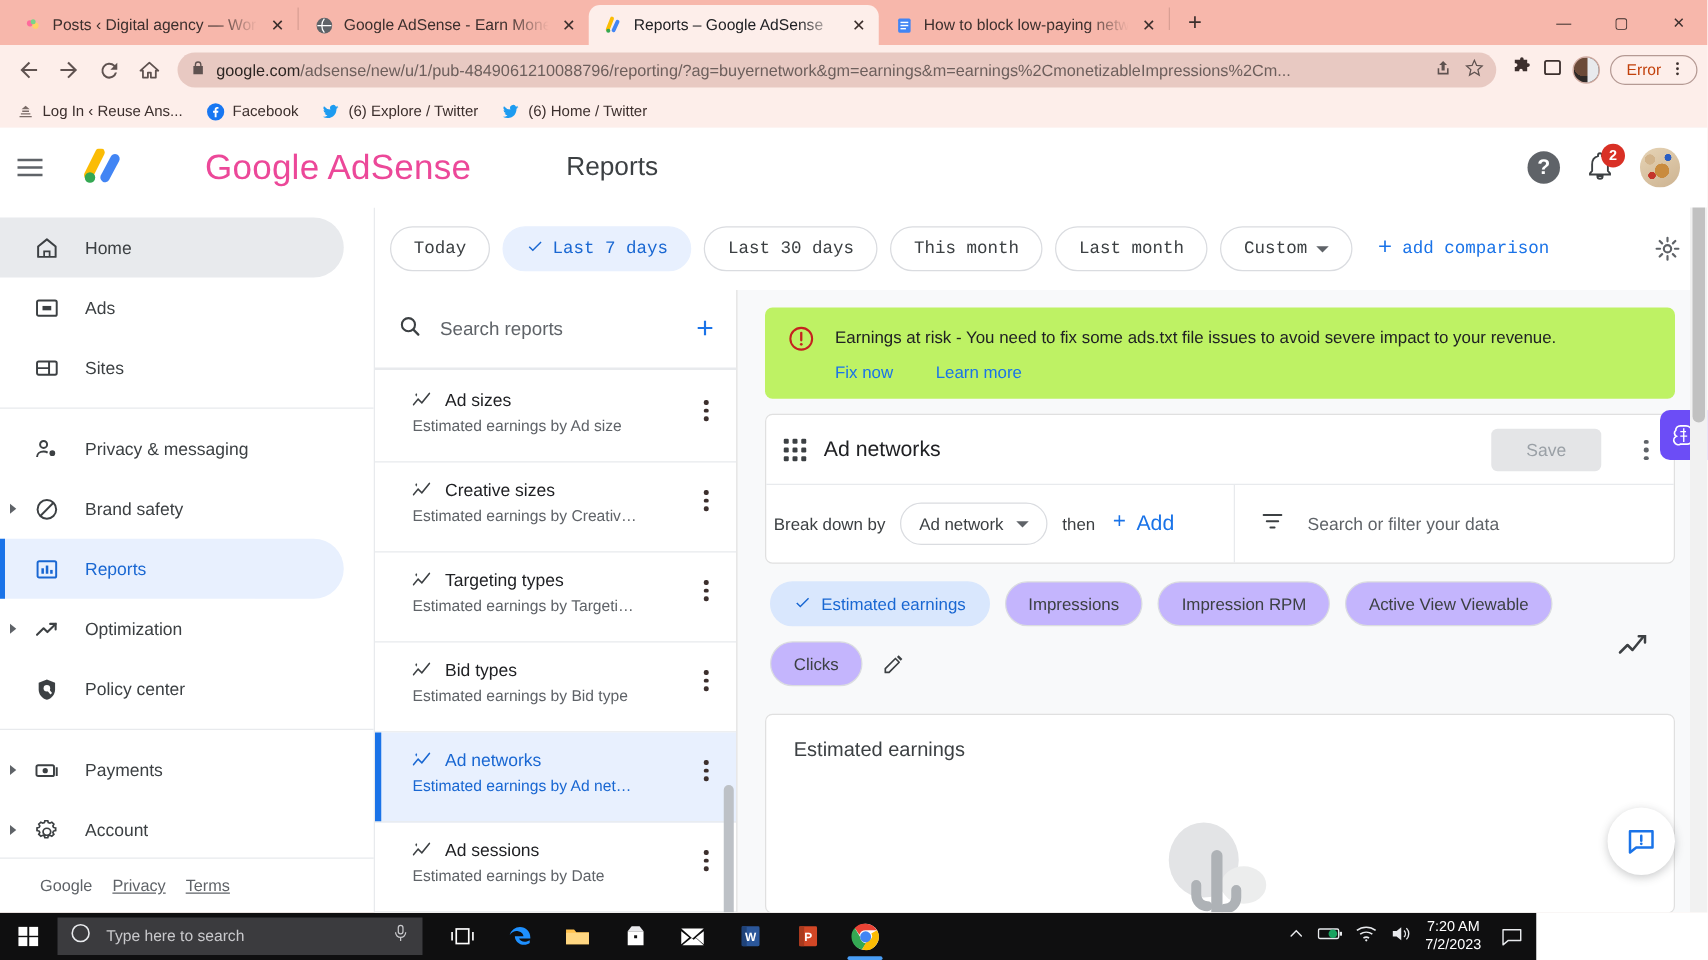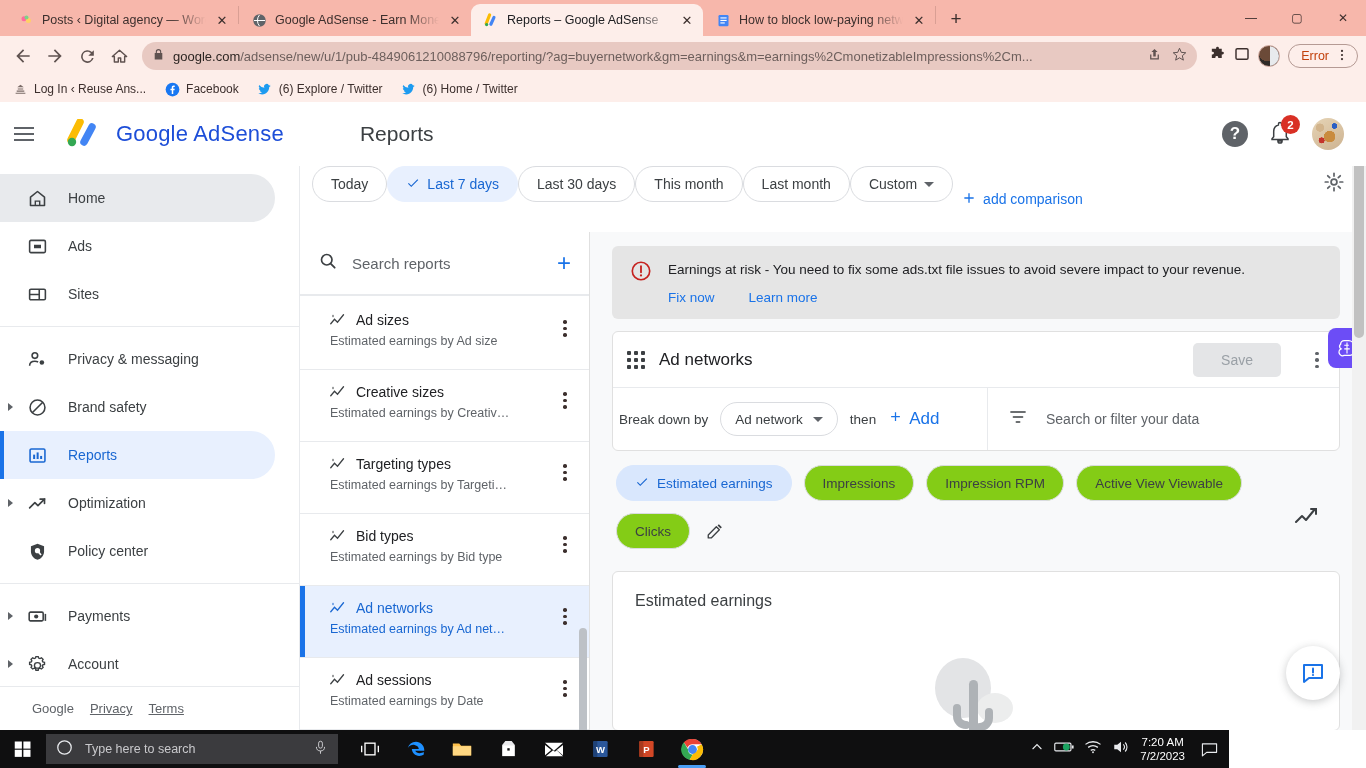--- a/index.html
+++ b/index.html
@@ -69,21 +69,21 @@
   .bm .bmicon { width: 16px; height: 16px; display:flex;align-items:center;justify-content:center; }
 
   
   .page { position: relative; width: 1366px; height: 628px; background: #fff; overflow: hidden; }
 
   
   .apphdr { height: 64px; display: flex; align-items: center; background: #fff; position: relative; z-index: 5;}
   .hamburger { width: 48px; margin-left: 14px; display:flex; flex-direction:column; gap: 4px; }
   .hamburger span { display:block; width: 20px; height: 2px; background: #5f6368; }
   .brand { display: flex; align-items: center; gap: 12px; margin-left: 2px; }
-  .brandtext { font-size: 22px; color: #1d4ed8; letter-spacing: .2px; }
+  .brandtext { font-size: 28px; color: #ec4899; letter-spacing: .2px; margin-left: 48px; }
   .apptitle { margin-left: 76px; font-size: 21px; color: #3c4043; }
   .hdr-right { margin-left: auto; display: flex; align-items: center; gap: 20px; padding-right: 22px; }
   .help-icon { width: 26px; height: 26px; border-radius: 50%; background: #5f6368; color:#fff; font-size: 17px; font-weight: bold; display:flex;align-items:center;justify-content:center; }
   .bell-wrap { position: relative; width: 24px; height: 26px; }
   .badge {
     position: absolute; right: -8px; top: -6px; min-width: 19px; height: 19px;
     background: #d93025; color: #fff; border-radius: 10px; font-size: 11.5px;
     display: flex; align-items: center; justify-content: center; font-weight: 600;
   }
   .avatar {
@@ -111,21 +111,21 @@
   .navitem.home-sel { background: #e8eaed; }
   .navitem.active { background: #e8f0fe; color: #1967d2; }
   .navitem.active::before { content:""; position:absolute; left:0; top:0; bottom:0; width:4px; background:#1a73e8; }
   .navitem .caret { position: absolute; left: 8px; width: 0; height: 0; border-left: 5px solid #5f6368; border-top: 4px solid transparent; border-bottom: 4px solid transparent; }
   .navdiv { height: 1px; background: #e8eaed; margin: 8px 0; }
   .navfoot { height: 44px; display: flex; align-items: center; gap: 16px; padding-left: 32px; font-size: 13px; color: #5f6368; border-top: 1px solid #e8eaed; }
   .navfoot a { color: #5f6368; }
 
   
   .content { position: absolute; left: 300px; top: 64px; right: 0; bottom: 0; background: #fff; }
-  .daterow { height: 66px; display: flex; padding: 0 16px 0 12px; }
+  .daterow { height: 66px; display: flex; align-items: center; gap: 10px; padding: 0 16px 0 12px; font-family: Liberation Mono, monospace; }
   .dchip {
     height: 36px; border: 1px solid #dadce0; border-radius: 18px;
     display: flex; align-items: center; gap: 7px; padding: 0 18px;
     font-size: 14px; color: #3c4043; background: #fff;
   }
   .dchip.sel { background: #e8f0fe; border-color: #e8f0fe; color: #1967d2; }
   .addcmp { display: flex; align-items: center; gap: 6px; color: #1a73e8; font-size: 14px; margin-left: 8px; }
   .gear-right { margin-left: auto; width: 32px; height: 32px; display:flex;align-items:center;justify-content:center; color:#5f6368; }
 
   .body2 { position: absolute; top: 66px; left: 0; right: 0; bottom: 0; display: flex; background: #f8f9fa; }
@@ -142,21 +142,21 @@
   .repitem.active { background: #e8f0fe; }
   .repitem.active::before { content:""; position:absolute; left:0; top:0; bottom:0; width:5px; background:#1a73e8; }
   .repitem.active .rtitle, .repitem.active .rsub { color: #1967d2; }
   .kebab { position: absolute; right: 14px; top: 22px; width: 20px; display: flex; flex-direction: column; align-items: center; gap: 3px; }
   .kebab i { width: 3.5px; height: 3.5px; background: #3c2f2d; border-radius: 50%; display:block; }
   .sparkline { width: 18px; height: 14px; flex: 0 0 18px; }
 
   
   .mainpane { flex: 1 1 auto; position: relative; overflow: hidden; padding: 14px 26px 0 22px; }
   .alert {
-    background: #e5e5e5; border-radius: 6px; padding: 14px 18px 14px 18px;
+    background: #bef264; border-radius: 6px; padding: 14px 18px 14px 18px;
     display: flex; gap: 16px; align-items: flex-start;
   }
   .alert .atext { font-size: 13.5px; color: #202124; line-height: 1.5; }
   .alert .alinks { margin-top: 10px; display: flex; gap: 34px; }
   .alert .alinks a { color: #1a73e8; font-size: 13.5px; text-decoration: none; }
 
   .card { background: #fff; border: 1px solid #e0e0e0; border-radius: 6px; margin-top: 12px; }
   .cardhdr { height: 56px; display: flex; align-items: center; padding: 0 12px 0 14px; gap: 14px; border-bottom: 1px solid #e8eaed; }
   .gridicon { display: grid; grid-template-columns: repeat(3,4px); gap: 3px; }
   .gridicon i { width: 4px; height: 4px; background: #3c4043; border-radius: 1px; display:block; }
@@ -169,21 +169,21 @@
   .breakleft { display: flex; align-items: center; gap: 12px; padding-left: 6px; width: 374px; }
   .breakleft .lbl { font-size: 13.5px; color: #3c4043; }
   .selchip { height: 34px; border: 1px solid #dadce0; border-radius: 17px; display: flex; align-items: center; gap: 10px; padding: 0 14px; font-size: 13.5px; color: #3c4043; }
   .caretdown { width:0;height:0;border-left:5px solid transparent;border-right:5px solid transparent;border-top:5px solid #5f6368; }
   .addlink { color: #1a73e8; font-size: 17px; display: flex; align-items: center; gap: 6px; }
   .breakright { flex: 1 1 auto; height: 62px; border-left: 1px solid #e8eaed; display: flex; align-items: center; gap: 18px; padding-left: 20px; }
   .breakright .fplaceholder { font-size: 14px; color: #5f6368; }
 
   .metricsbox { padding: 14px 12px 6px 4px; position: relative; }
   .mrow { display: flex; align-items: center; gap: 12px; margin-bottom: 12px; }
-  .mchip { height: 36px; border: 1px solid #dadce0; border-radius: 18px; display:flex; align-items:center; gap:8px; padding: 0 18px; font-size: 13.5px; color: #3c4043; background:#84cc16; }
+  .mchip { height: 36px; border: 1px solid #dadce0; border-radius: 18px; display:flex; align-items:center; gap:8px; padding: 0 18px; font-size: 13.5px; color: #3c4043; background:#c4b5fd; }
   .mchip.sel { background: #d9e7fd; border-color: #d9e7fd; color: #1967d2; }
   .pencil { width: 26px; height: 26px; display:flex;align-items:center;justify-content:center; color:#3c4043; }
   .trendicon { position: absolute; right: 18px; top: 56px; width: 28px; height: 22px; color: #3c4043; }
 
   .chartcard { background: #fff; border: 1px solid #e0e0e0; border-radius: 6px; margin: 4px 0 0 0; height: 160px; padding: 20px 0 0 22px; position: relative; overflow: hidden; }
   .chartcard .ctitle { font-size: 16px; color: #3c4043; }
   .cactus { position: absolute; left: 50%; transform: translateX(-50%); bottom: -40px; }
 
   
   .brainbtn {

